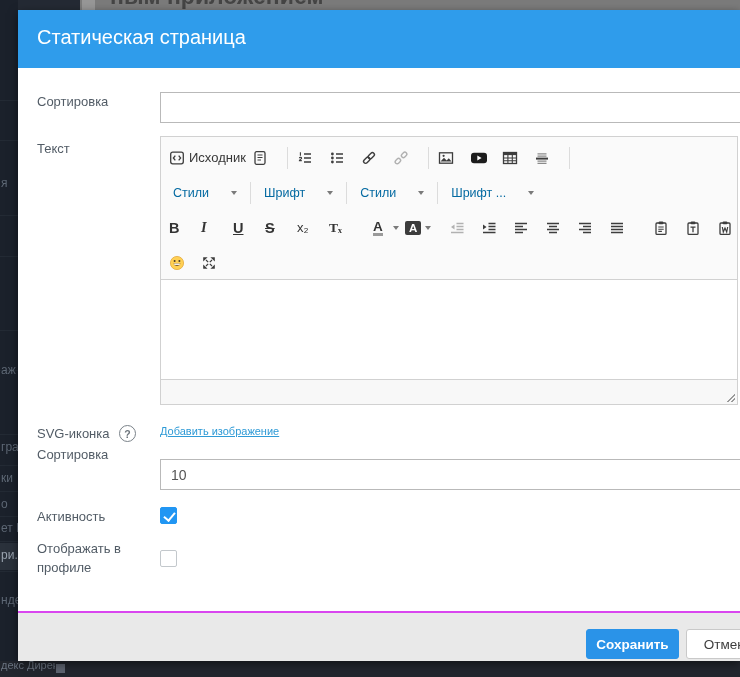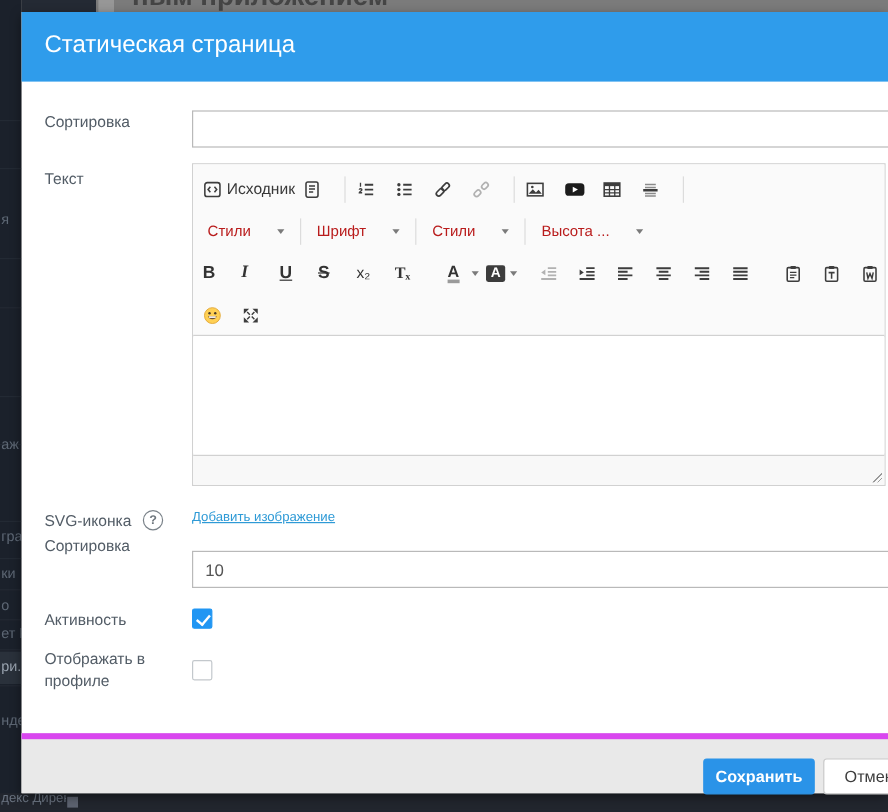--- a/index.html
+++ b/index.html
@@ -30,21 +30,21 @@
   .txt-input{position:absolute;left:142px;width:575px;height:29px;border:1px solid #b9b9b9;font-size:14px;color:#555;padding:0 10px;box-sizing:content-box;outline:none;font-family:inherit;background:#fff;}
   
   .editor{position:absolute;left:142px;top:126px;width:576px;height:267px;border:1px solid #d1d1d1;background:#fff;}
   .ed-toolbar{position:absolute;left:0;top:0;width:100%;height:143px;background:#fafafa;border-bottom:1px solid #d1d1d1;box-sizing:border-box;padding:3px 6px;}
   .trow{display:flex;align-items:center;height:35px;gap:2px;}
   .tbtn{display:flex;align-items:center;justify-content:space-between;min-width:26px;height:26px;gap:4px;padding:0 2px;cursor:pointer;color:#3d3d3d;}
   .tbtn.disabled{opacity:.38;cursor:default;}
   .tbtn-label{font-size:13px;color:#383838;}
   .tdiv{width:1px;height:22px;background:#dcdcdc;margin:0 5px;}
   .combo{display:flex;align-items:center;justify-content:space-between;height:24px;padding:0 6px;cursor:pointer;}
-  .combo-label{font-size:12.5px;color:#b91c1c;margin-right:22px;}
+  .combo-label{font-size:12.5px;color:#0369a1;margin-right:22px;}
   .caret{width:0;height:0;border-left:3.5px solid transparent;border-right:3.5px solid transparent;border-top:4.5px solid #7a7a7a;}
   .letter{font-size:14.5px;color:#333;}
   .b{font-weight:800;}
   .i{font-style:italic;font-family:"Liberation Serif",serif;font-weight:600;}
   .u{text-decoration:underline;font-weight:600;}
   .s{text-decoration:line-through;font-weight:600;}
   .sub{font-weight:400;font-size:13px;}
   .rmf{font-weight:700;font-size:13.5px;font-family:"Liberation Serif",serif;}
   .a-color{font-size:13.5px;font-weight:700;color:#333;border-bottom:3px solid #9a9a9a;line-height:13px;}
   .a-bg{font-size:11.5px;font-weight:700;color:#fff;background:#3c3c3c;border-radius:2px;padding:1px 4px;}
@@ -53,21 +53,21 @@
   .ed-footer{position:absolute;left:0;top:242px;width:100%;height:25px;background:#f8f8f8;border-top:1px solid #d1d1d1;box-sizing:border-box;}
   .ed-grip{position:absolute;right:2px;bottom:2px;width:8px;height:8px;background:linear-gradient(135deg,transparent 50%,#9a9a9a 50%,#9a9a9a 60%,transparent 60%,transparent 72%,#9a9a9a 72%,#9a9a9a 82%,transparent 82%);cursor:se-resize;}
   
   .help-circle{position:absolute;left:101px;top:415px;width:15px;height:15px;border:1.4px solid #7a8289;border-radius:50%;font-size:10.5px;color:#6d757c;display:flex;align-items:center;justify-content:center;font-weight:700;cursor:pointer;}
   .add-link{position:absolute;left:142px;top:415px;font-size:11px;color:#2e9ad6;text-decoration:underline;cursor:pointer;}
   .checkbox{position:absolute;left:142px;width:17px;height:17px;border-radius:2px;border:1px solid #c3c8cc;background:#fff;cursor:pointer;box-sizing:border-box;}
   .checkbox.checked{background:#2196f3;border-color:#2196f3;}
   .checkbox.checked::after{content:"";position:absolute;left:5px;top:2px;width:5px;height:9px;border:solid #fff;border-width:0 2px 2px 0;transform:rotate(40deg);}
   .wrap-label{width:112px;line-height:19px;}
   
-  .modal-footer{position:absolute;left:0;top:601px;width:722px;height:50px;background:#e9e9e9;border-top:5px solid #d946ef;box-sizing:border-box;}
+  .modal-footer{position:absolute;left:0;top:601px;width:722px;height:50px;background:#e9e9e9;border-top:2px solid #d946ef;box-sizing:border-box;}
   .btn{position:absolute;top:16px;height:30px;border-radius:3px;font-size:13.5px;display:flex;align-items:center;justify-content:center;cursor:pointer;box-sizing:border-box;font-weight:600;}
   .btn-save{left:568px;width:93px;background:#2a93e8;color:#fff;border:1px solid #2a93e8;}
   .btn-cancel{left:668px;width:84px;background:#fff;color:#3d3d3d;border:1px solid #c9c9c9;font-weight:400;}
   svg{display:block;}
 </style>
 </head>
 <body>
 
 <div class="bg-topstrip">
   <div class="bg-topblock"></div>
@@ -225,21 +225,21 @@
           <span class="combo-label">Шрифт</span>
           <span class="caret"></span>
         </div>
         <span class="tdiv"></span>
         <div class="combo">
           <span class="combo-label">Стили</span>
           <span class="caret"></span>
         </div>
         <span class="tdiv"></span>
         <div class="combo">
-          <span class="combo-label">Высота ...</span>
+          <span class="combo-label">Шрифт ...</span>
           <span class="caret"></span>
         </div>
       </div>
 
       <div class="trow">
         <div class="tbtn">
             <span class="letter b">B</span>
           </div>
         <div class="tbtn">
             <span class="letter i">I</span>

